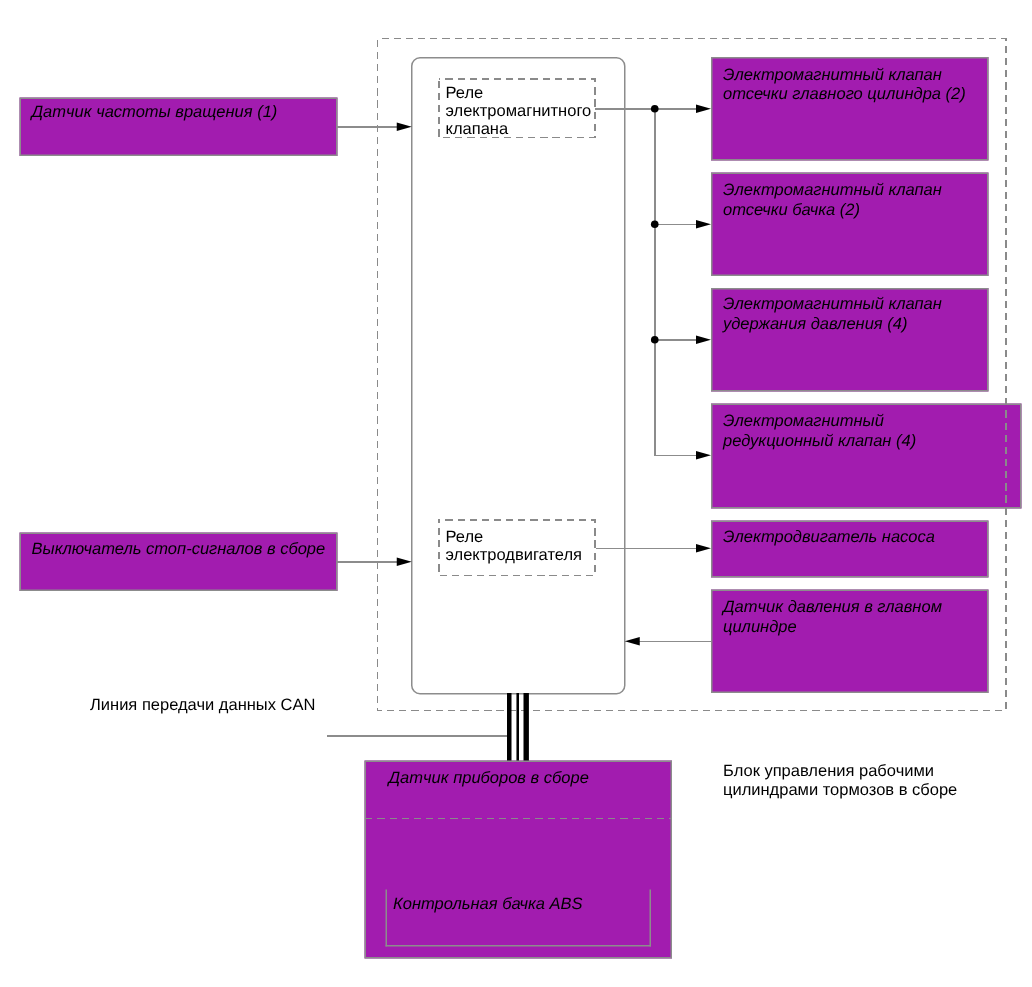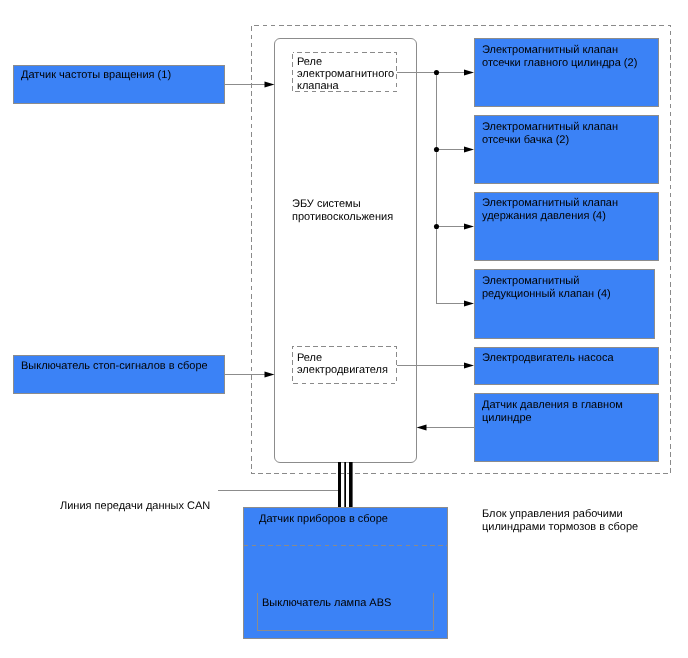--- a/index.html
+++ b/index.html
@@ -2,21 +2,21 @@
 <html><head>
 <meta charset="utf-8">
 <title>ABS block diagram</title>
 <style>
   html,body{margin:0;padding:0;background:#ffffff;}
   body{width:688px;height:658px;position:relative;overflow:hidden;
        font-family:"Liberation Sans",sans-serif;color:#000;
        -webkit-font-smoothing:antialiased;
        text-rendering:geometricPrecision;}
   #stage{position:absolute;left:0;top:0;width:688px;height:658px;}
-  .box{position:absolute;box-sizing:border-box;border:1px solid #8c8c8c;background:#3b82f6;}
+  .box{position:absolute;box-sizing:border-box;border:1px solid #8c8c8c;background:#a21caf;font-style:italic;}
   .box > .lbl{position:absolute;left:var(--tx,7px);top:var(--ty,4px);
        font-size:11px;line-height:13px;color:#000;white-space:pre;}
   .dbox{position:absolute;box-sizing:border-box;border:0;background:transparent;}
   .ecu{position:absolute;box-sizing:border-box;border:1px solid #8c8c8c;border-radius:6px;background:#fff;}
   .freetext{position:absolute;font-size:11px;line-height:13px;white-space:pre;color:#000;}
   svg.lines{position:absolute;left:0;top:0;width:688px;height:658px;overflow:visible;}
 
 
   
   #groupbox{left:251px;top:25px;width:420px;height:449px;}
@@ -32,27 +32,27 @@
   
   #relay1{left:292px;top:52px;width:107px;height:40px;}
   #relay1-text{left:297px;top:57px;width:110px;line-height:11.9px;}
   #relay2{left:292px;top:346px;width:107px;height:38px;}
   #relay2-text{left:297px;top:352px;width:110px;line-height:12.3px;}
 
   
   #act0{left:474px;top:38px;width:185px;height:69px;--ty:5px;}
   #act1{left:474px;top:115px;width:185px;height:69px;--ty:5px;}
   #act2{left:474px;top:192px;width:185px;height:69px;--ty:4px;}
-  #act3{left:474px;top:269px;width:181px;height:70px;--ty:5px;}
+  #act3{left:474px;top:269px;width:207px;height:70px;--ty:5px;}
   #act4{left:474px;top:347px;width:185px;height:38px;--ty:4px;}
   #act5{left:474px;top:393px;width:185px;height:69px;--ty:5px;}
 
   
   #grouplabel{left:482px;top:508px;width:200px;}
-  #canlabel{left:60px;top:500px;width:180px;}
+  #canlabel{left:60px;top:464px;width:180px;}
 
   
   #cluster{left:243px;top:507px;width:205px;height:132px;--tx:15px;--ty:5px;}
   #cluster-divider{position:absolute;left:243px;top:545px;width:205px;height:1px;}
   #lamp0{left:257px;top:554px;width:177px;height:39px;--tx:4px;--ty:4px;}
   #lamp1{left:257px;top:593px;width:177px;height:38px;--tx:4px;--ty:4px;border-top:0;}
 </style>
 </head>
 <body>
 
@@ -61,22 +61,20 @@
   <div class="dbox" id="groupbox"></div>
 
   <div class="box" id="box-speed">
     <span class="lbl">Датчик частоты вращения (1)</span>
   </div>
   <div class="box" id="box-stop">
     <span class="lbl">Выключатель стоп-сигналов в сборе</span>
   </div>
 
   <div class="ecu" id="ecu"></div>
-  <div class="freetext" id="ecu-text">ЭБУ системы
-противоскольжения</div>
 
   <div class="dbox" id="relay1"></div>
   <div class="freetext" id="relay1-text">Реле
 электромагнитного
 клапана</div>
   <div class="dbox" id="relay2"></div>
   <div class="freetext" id="relay2-text">Реле
 электродвигателя</div>
 
   <div class="box" id="act0">
@@ -106,21 +104,21 @@
   <div class="freetext" id="grouplabel">Блок управления рабочими
 цилиндрами тормозов в сборе</div>
 
   <div class="freetext" id="canlabel">Линия передачи данных CAN</div>
 
   <div class="box" id="cluster">
     <span class="lbl">Датчик приборов в сборе</span>
   </div>
   <div id="cluster-divider"></div>
   <div class="box" id="lamp1">
-    <span class="lbl">Выключатель лампа ABS</span>
+    <span class="lbl">Контрольная бачка ABS</span>
   </div>
 
   <svg class="lines" viewBox="0 0 688 658">
     <g stroke="#8a8a8a" stroke-width="1" fill="none" stroke-dasharray="4.8 3.3" shape-rendering="crispEdges">
       <rect x="251.5" y="25.5" width="419" height="448" stroke-dashoffset="-2.9"></rect>
       <rect x="292.5" y="52.5" width="104" height="39" stroke-dashoffset="-4.4"></rect>
       <rect x="292.5" y="346.5" width="104" height="37" stroke-dashoffset="-4.4"></rect>
       <path d="M243.5 545.5 H 447.5"></path>
     </g>
     <g stroke="#8c8c8c" stroke-width="1" fill="none" shape-rendering="crispEdges">

